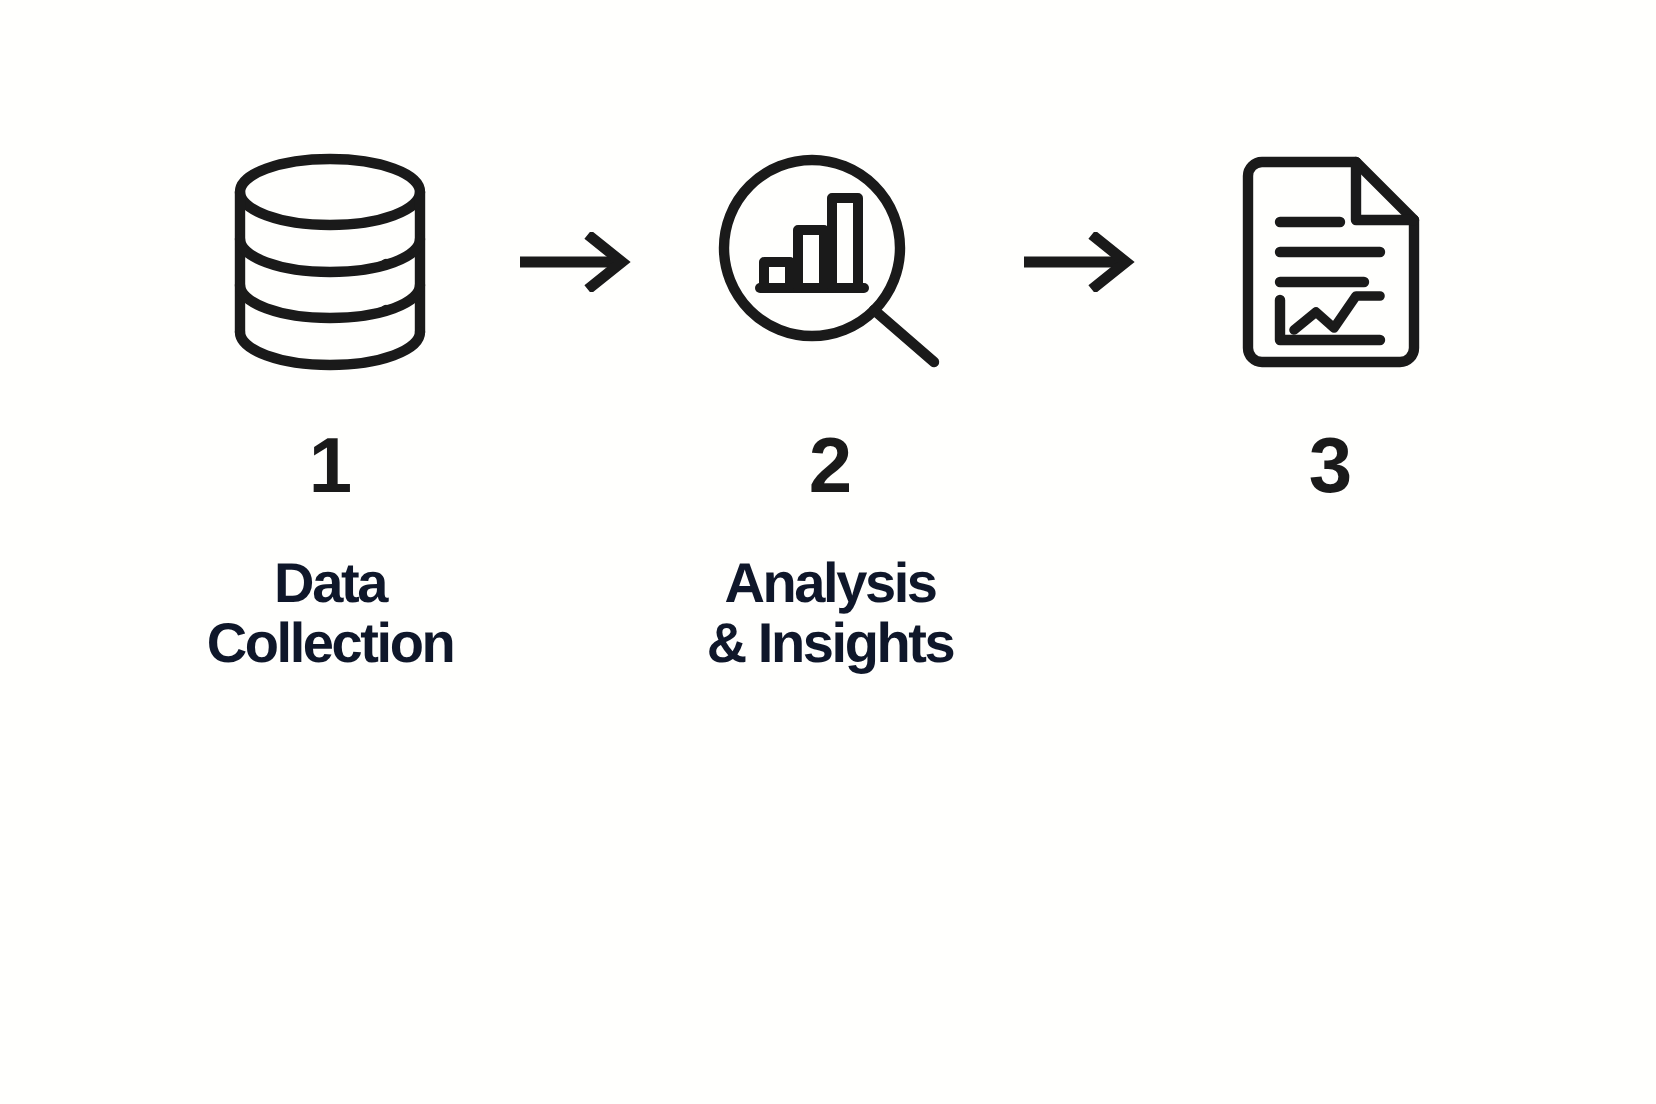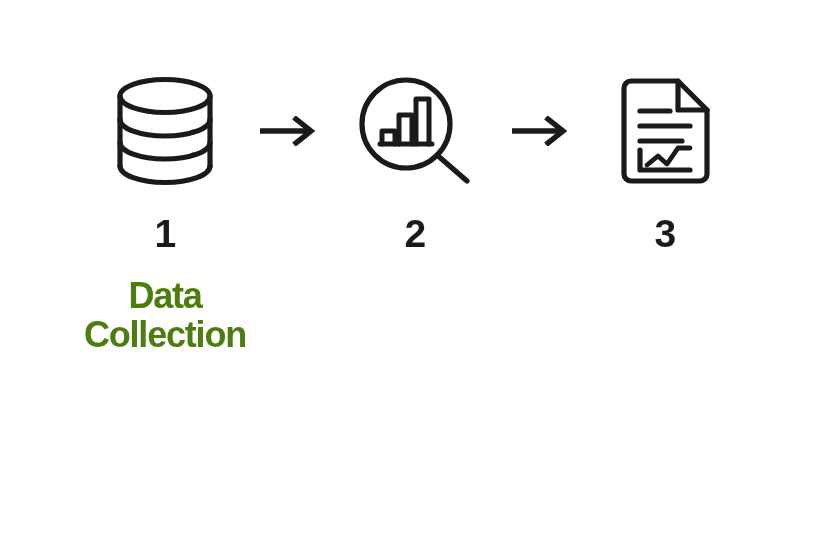--- a/index.html
+++ b/index.html
@@ -77,23 +77,23 @@
 
   .step-number {
     font-size: 39px;
     font-weight: bold;
     color: #1a1a1a;
     line-height: 1;
     letter-spacing: -0.5px;
     margin: 0 0 24px 0;
   }
   .step-label {
-    font-size: 36px;
+    font-size: 28px;
     font-weight: bold;
-    color: #4d7c0f;
+    color: #0f172a;
     line-height: 1.08;
     letter-spacing: -1.2px;
     margin: 0;
     white-space: pre-line;
   }
 </style>
 </head>
 <body>
 
 <div id="canvas">
@@ -181,20 +181,22 @@
   <div class="labels-row">
 
     <div class="label-col col-1">
       <div class="step-number">1</div>
       <div class="step-label">Data
 Collection</div>
     </div>
 
     <div class="label-col col-2">
       <div class="step-number">2</div>
+      <div class="step-label">Analysis
+&amp; Insights</div>
     </div>
 
     <div class="label-col col-3">
       <div class="step-number">3</div>
     </div>
   </div>
 
 </div>
 
 </body></html>

